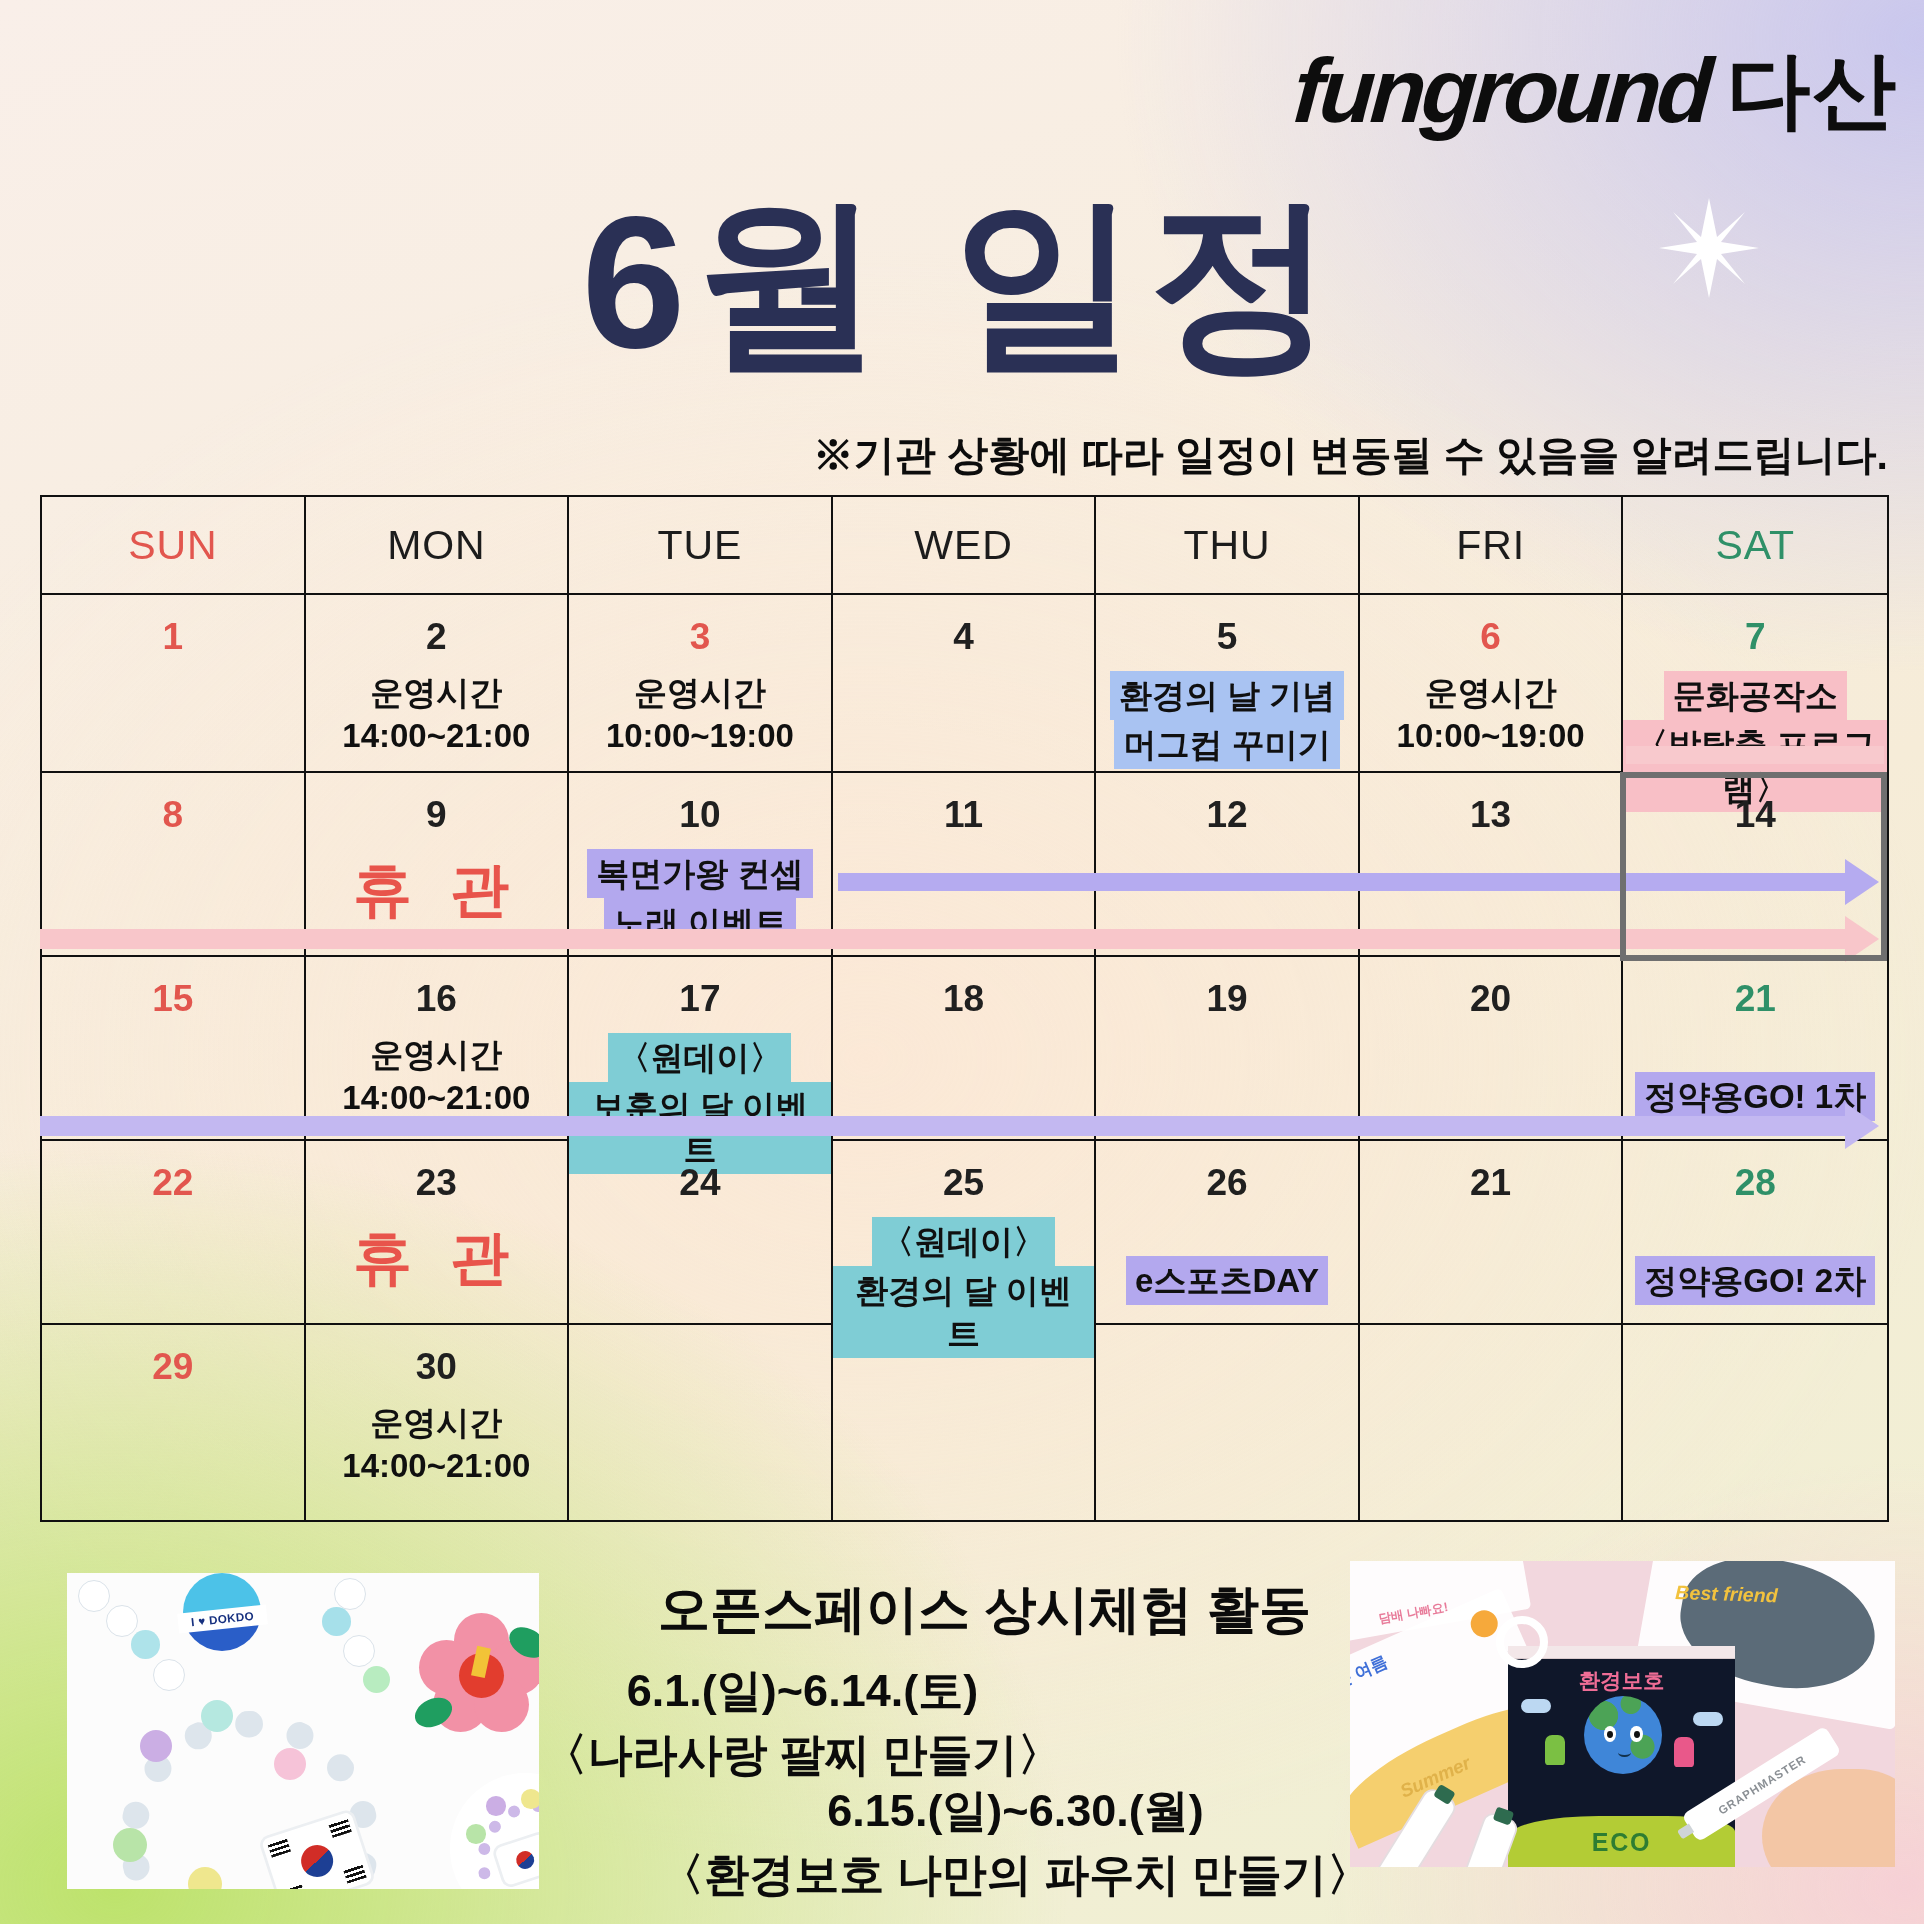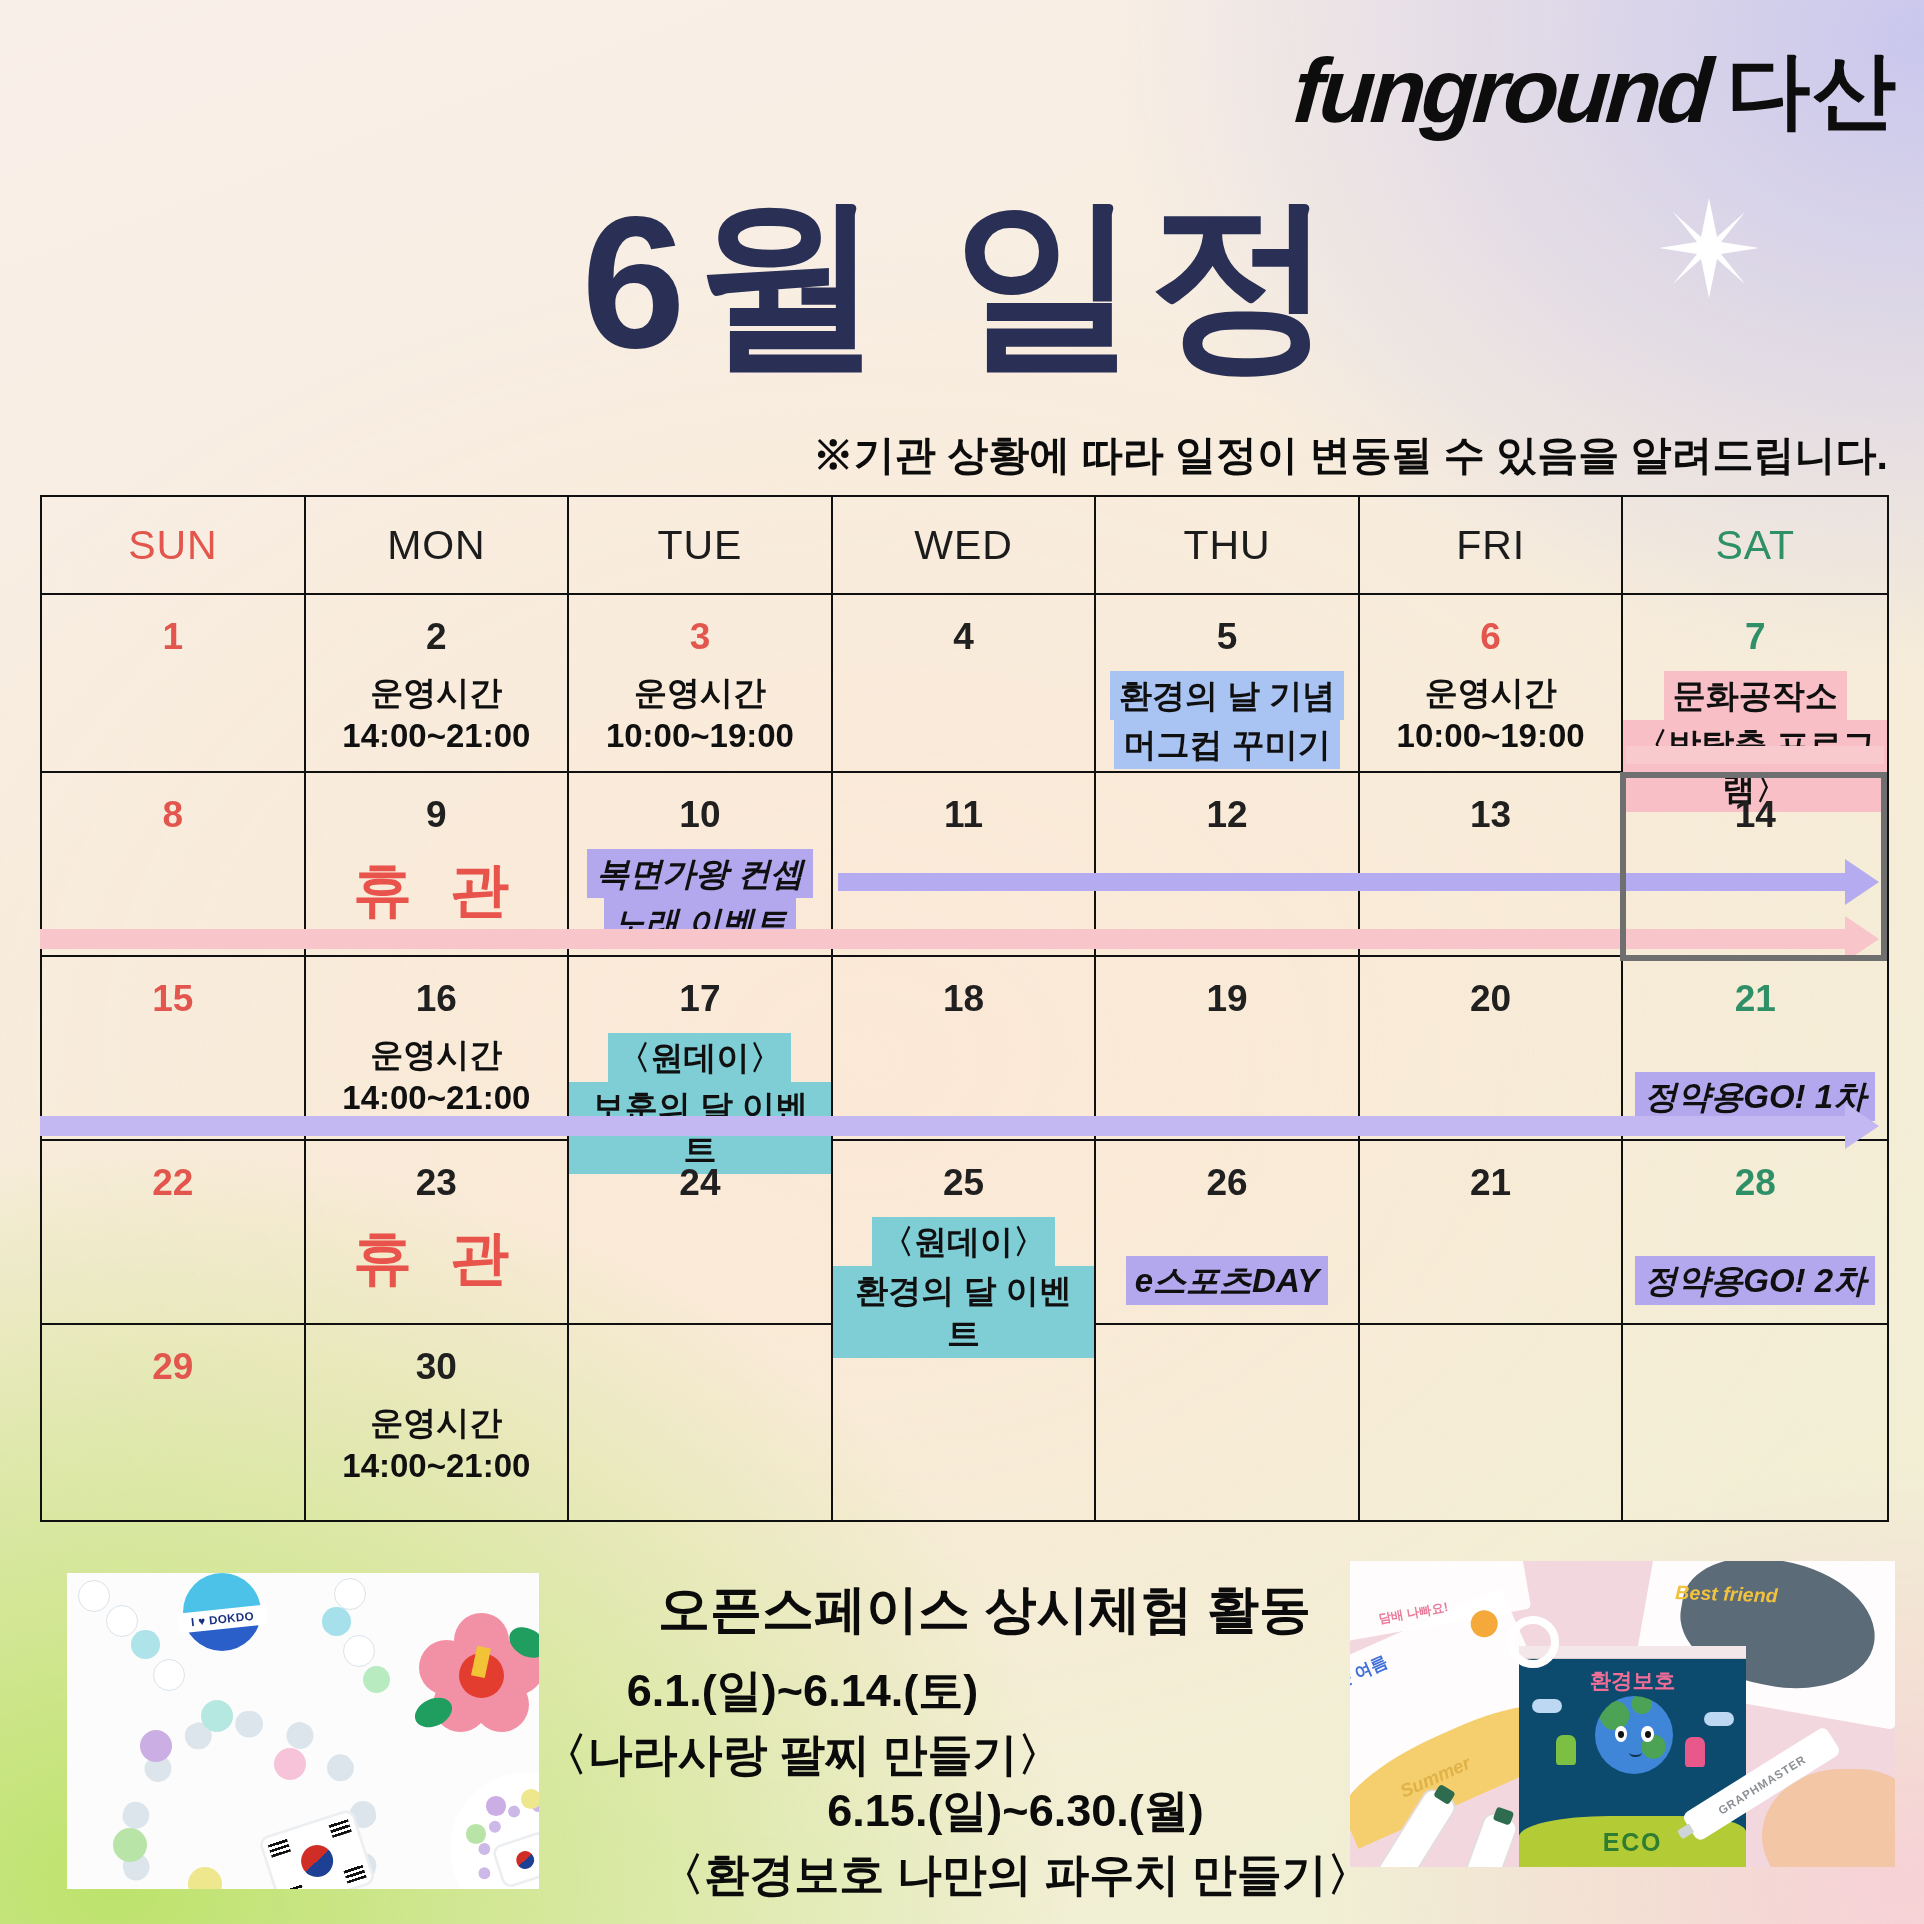--- a/index.html
+++ b/index.html
@@ -33,21 +33,21 @@
   .cal-cell{position:relative;border-right:2.7px solid #101010;border-bottom:2.7px solid #101010;
             text-align:center;padding-top:21.4px;box-sizing:border-box;}
   .lastcol{border-right:none !important;} .lastrow{border-bottom:none !important;}
   .day-num{font-size:37px;font-weight:600;color:#202020;}
   .day-num.sun,.day-num.red{color:#e2564e;} .day-num.sat{color:#2f9068;}
   .closed-label{margin-top:14.3px;font-size:59px;font-weight:900;color:#e8544b;letter-spacing:10.7px;}
   .event{margin-top:12.5px;} .event.gap{margin-top:52px;}
   .ev-line{line-height:1.32;font-size:33px;font-weight:800;color:#101010;}
   .hl{display:inline-block;padding:2.7px 9px;}
   .hl-blue{background:#a9c3f2;} .hl-pink{background:#f8bfc6;}
-  .hl-purple{background:#b3a8ee;font-style:italic;} .hl-teal{background:#7fcdd5;}
+  .hl-purple{background:#b3a8ee;} .hl-teal{background:#7fcdd5;}
   .underbar{position:absolute;left:2.7px;right:2.7px;bottom:7.1px;height:18px;background:#f8c9cd;}
   .gray-box{position:absolute;left:1620px;top:772px;width:267px;height:189px;
             border:6.2px solid #6f6f6f;box-sizing:border-box;}
   
   .arrow{position:absolute;}
   .arrow .body{position:absolute;left:0;top:0;height:100%;width:100%;}
   .arrow .tip{position:absolute;right:-32px;top:50%;transform:translateY(-50%);
               width:0;height:0;border-top:23px solid transparent;border-bottom:23px solid transparent;}
   .arrow-purple1{left:838px;top:873px;width:1009px;height:18px;}
   .arrow-purple1 .body{background:#b5abf0;} .arrow-purple1 .tip{border-left:34px solid #b5abf0;}
@@ -90,21 +90,21 @@
   .flower-stamen{position:absolute;left:55px;top:34px;width:14.3px;height:30px;background:#f2c337;transform:rotate(12deg);}
   .leaf{position:absolute;width:39px;height:27px;border-radius:50% 50% 50% 50%;background:#1f9e60;}
   
   .photo-right{position:absolute;left:1350px;top:1561px;width:545px;height:306px;background:#f2d7de;overflow:hidden;}
   .pouch{position:absolute;background:rgba(255,255,255,0.93);border-radius:5.3px;}
   .pouch-left{left:-40px;top:67px;width:236px;height:174px;transform:rotate(-24deg);}
   .pl-title{position:absolute;left:12.5px;top:9px;font-size:17px;font-weight:800;color:#3f6fd8;}
   .pl-sun{position:absolute;right:16px;top:12.5px;width:27px;height:27px;border-radius:50%;background:#f6a93b;}
   .pl-sand{position:absolute;left:0;bottom:-7.1px;width:100%;height:71px;border-radius:50% 40% 0 0;background:#f5cf6e;}
   .pl-summer{position:absolute;left:62px;bottom:16px;font-size:18.7px;font-weight:800;font-style:italic;color:#e0b24a;}
-  .pouch-center{left:169px;top:85px;width:227px;height:222px;background:#0c4a6e;}
+  .pouch-center{left:158px;top:85px;width:227px;height:222px;background:#0f172a;}
   .pc-zip{position:absolute;left:0;top:0;width:100%;height:11.6px;background:#f3e7e9;border-bottom:1.8px solid #d9c9cc;}
   .pc-ring{position:absolute;left:-12.5px;top:-30px;width:36px;height:36px;border-radius:50%;border:8px solid #fff;}
   .pc-title{position:absolute;left:0;top:19.6px;width:100%;text-align:center;font-size:21.4px;font-weight:800;color:#ef6d96;}
   .pc-earth{position:absolute;left:76px;top:50px;width:78px;height:78px;border-radius:50%;background:#3f86d8;
             background-image:radial-gradient(circle at 25% 25%,#4ca356 0 14.3px,transparent 15px),
                              radial-gradient(circle at 75% 65%,#4ca356 0 11.6px,transparent 12.5px),
                              radial-gradient(circle at 60% 10%,#4ca356 0 9.8px,transparent 10.7px);}
   .pc-eye{position:absolute;top:30px;width:12.5px;height:16px;border-radius:50%;background:#fff;}
   .pc-eye:after{content:"";position:absolute;left:3.6px;top:5.3px;width:6.2px;height:7.1px;border-radius:50%;background:#111;}
   .pc-smile{position:absolute;left:34px;top:52px;width:12.5px;height:7.1px;border-bottom:2.7px solid #12324d;border-radius:50%;}

